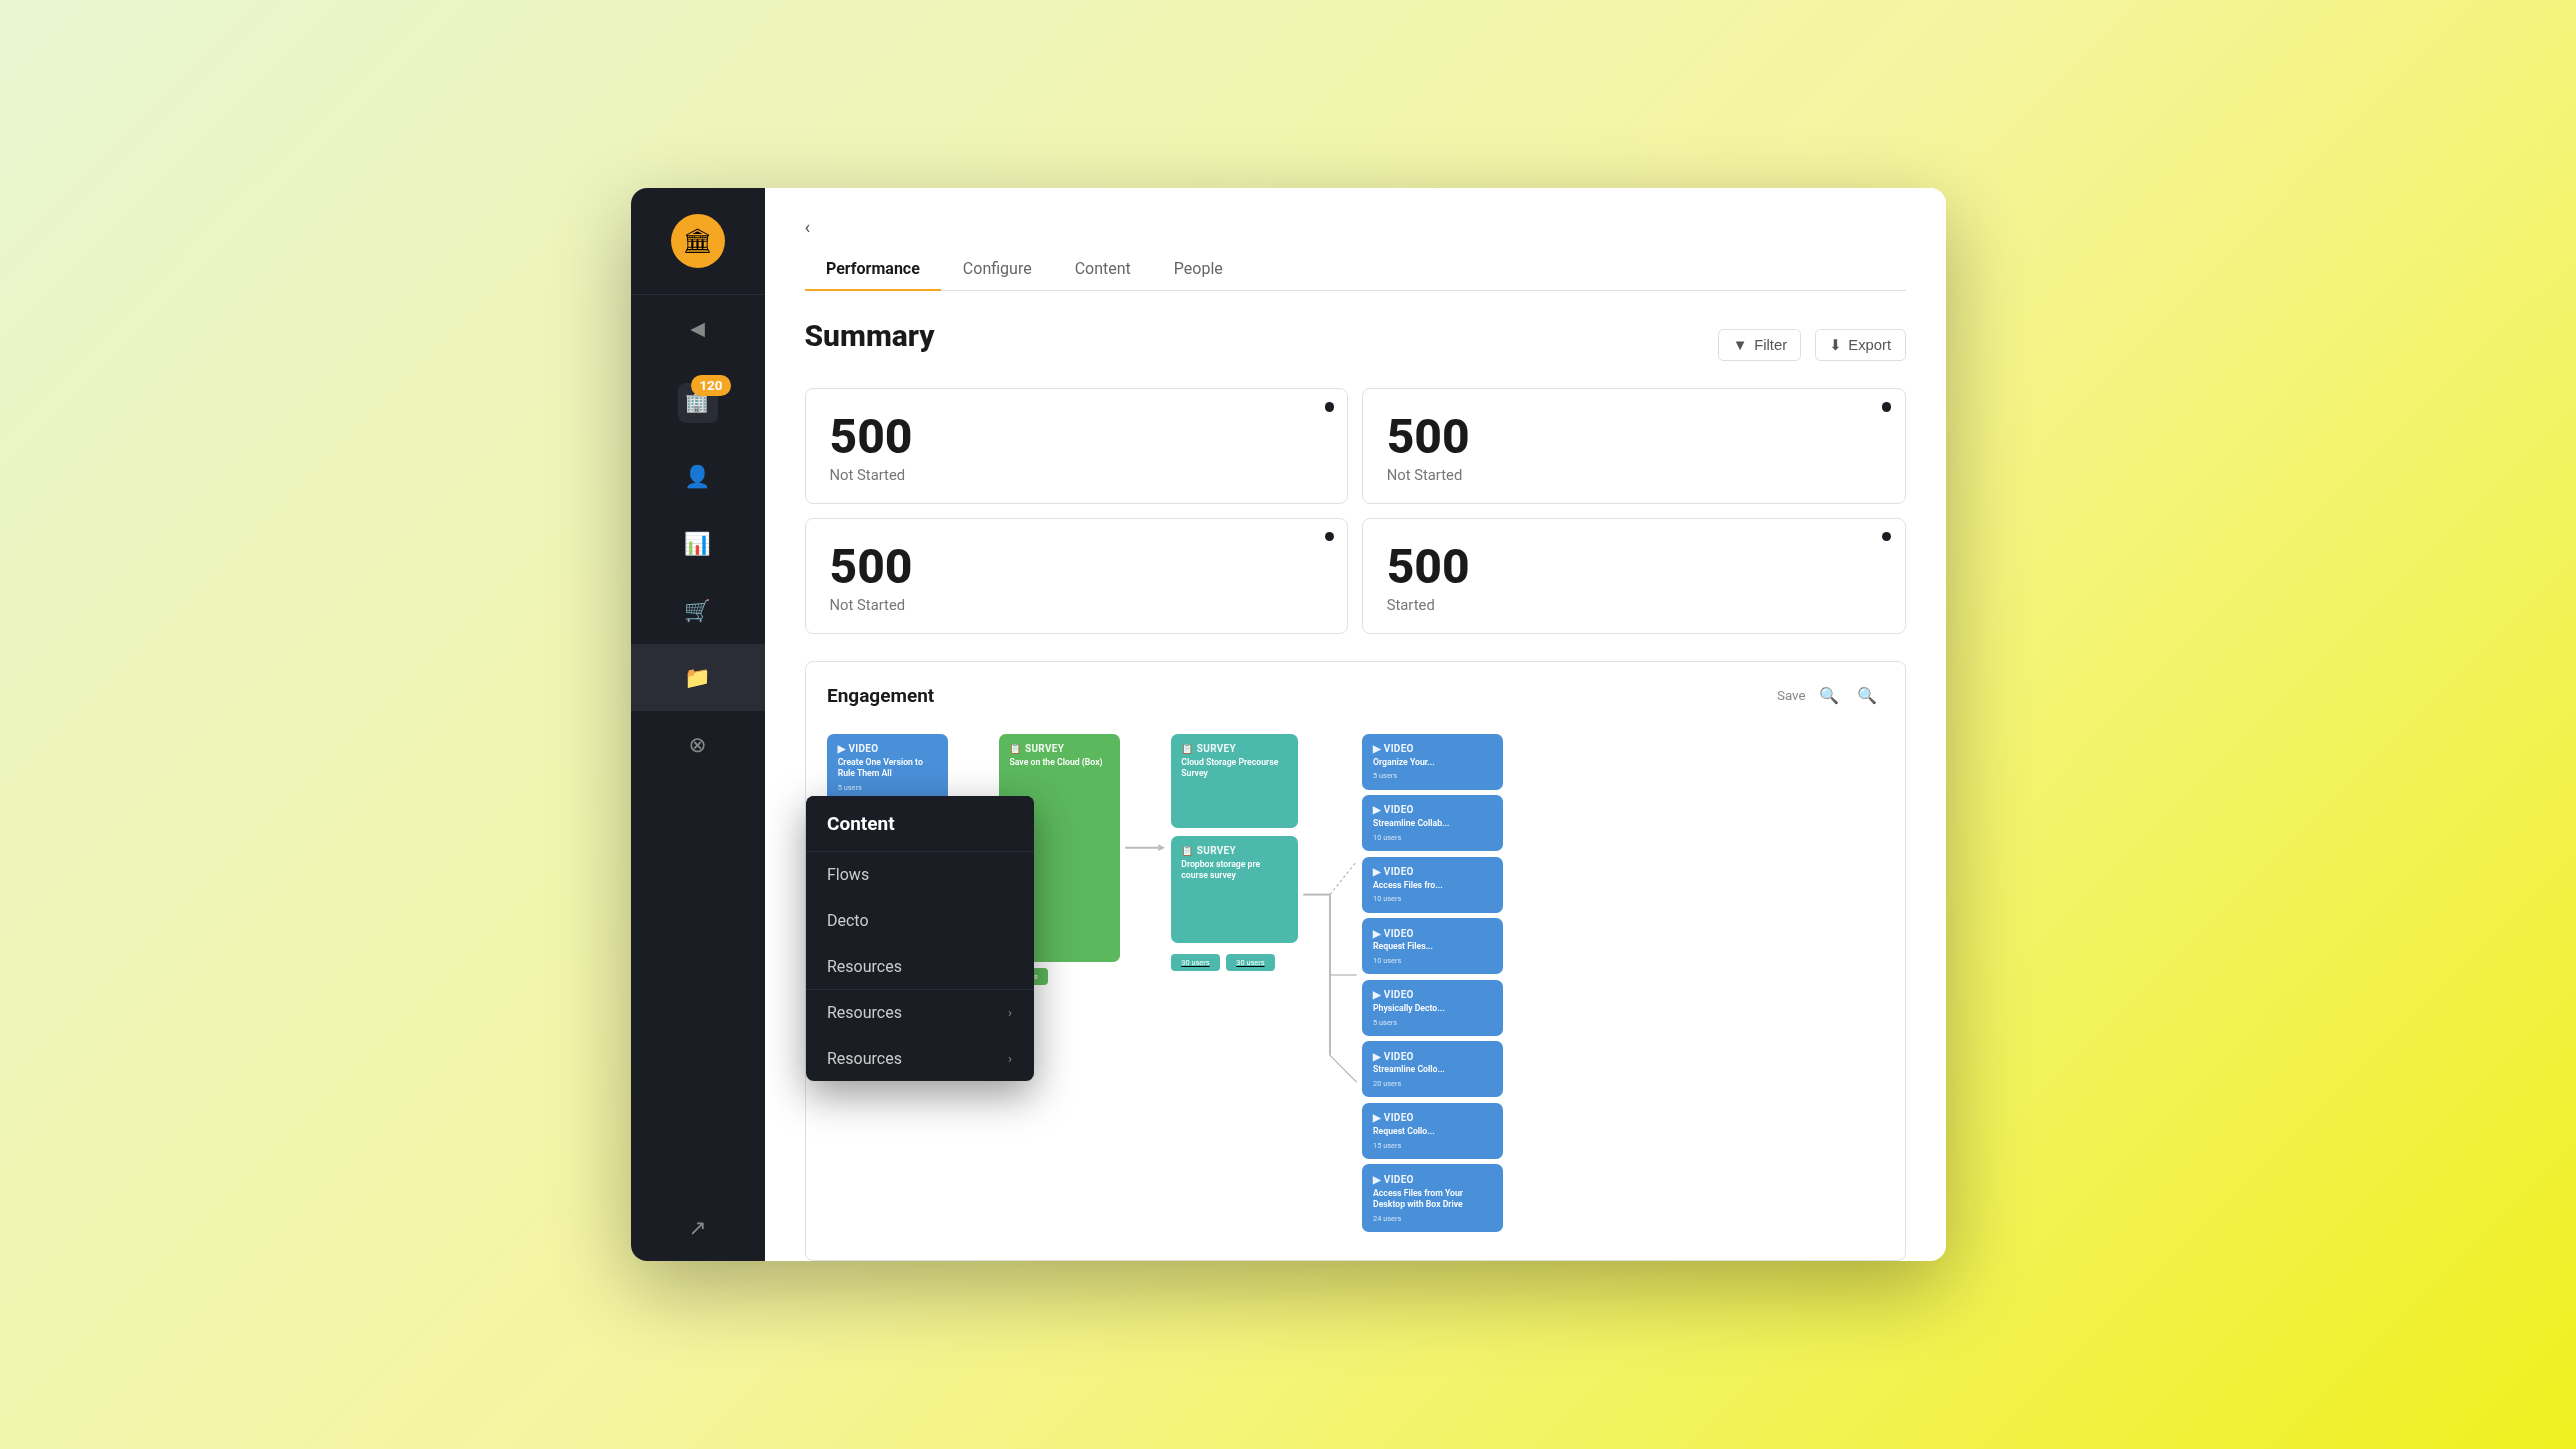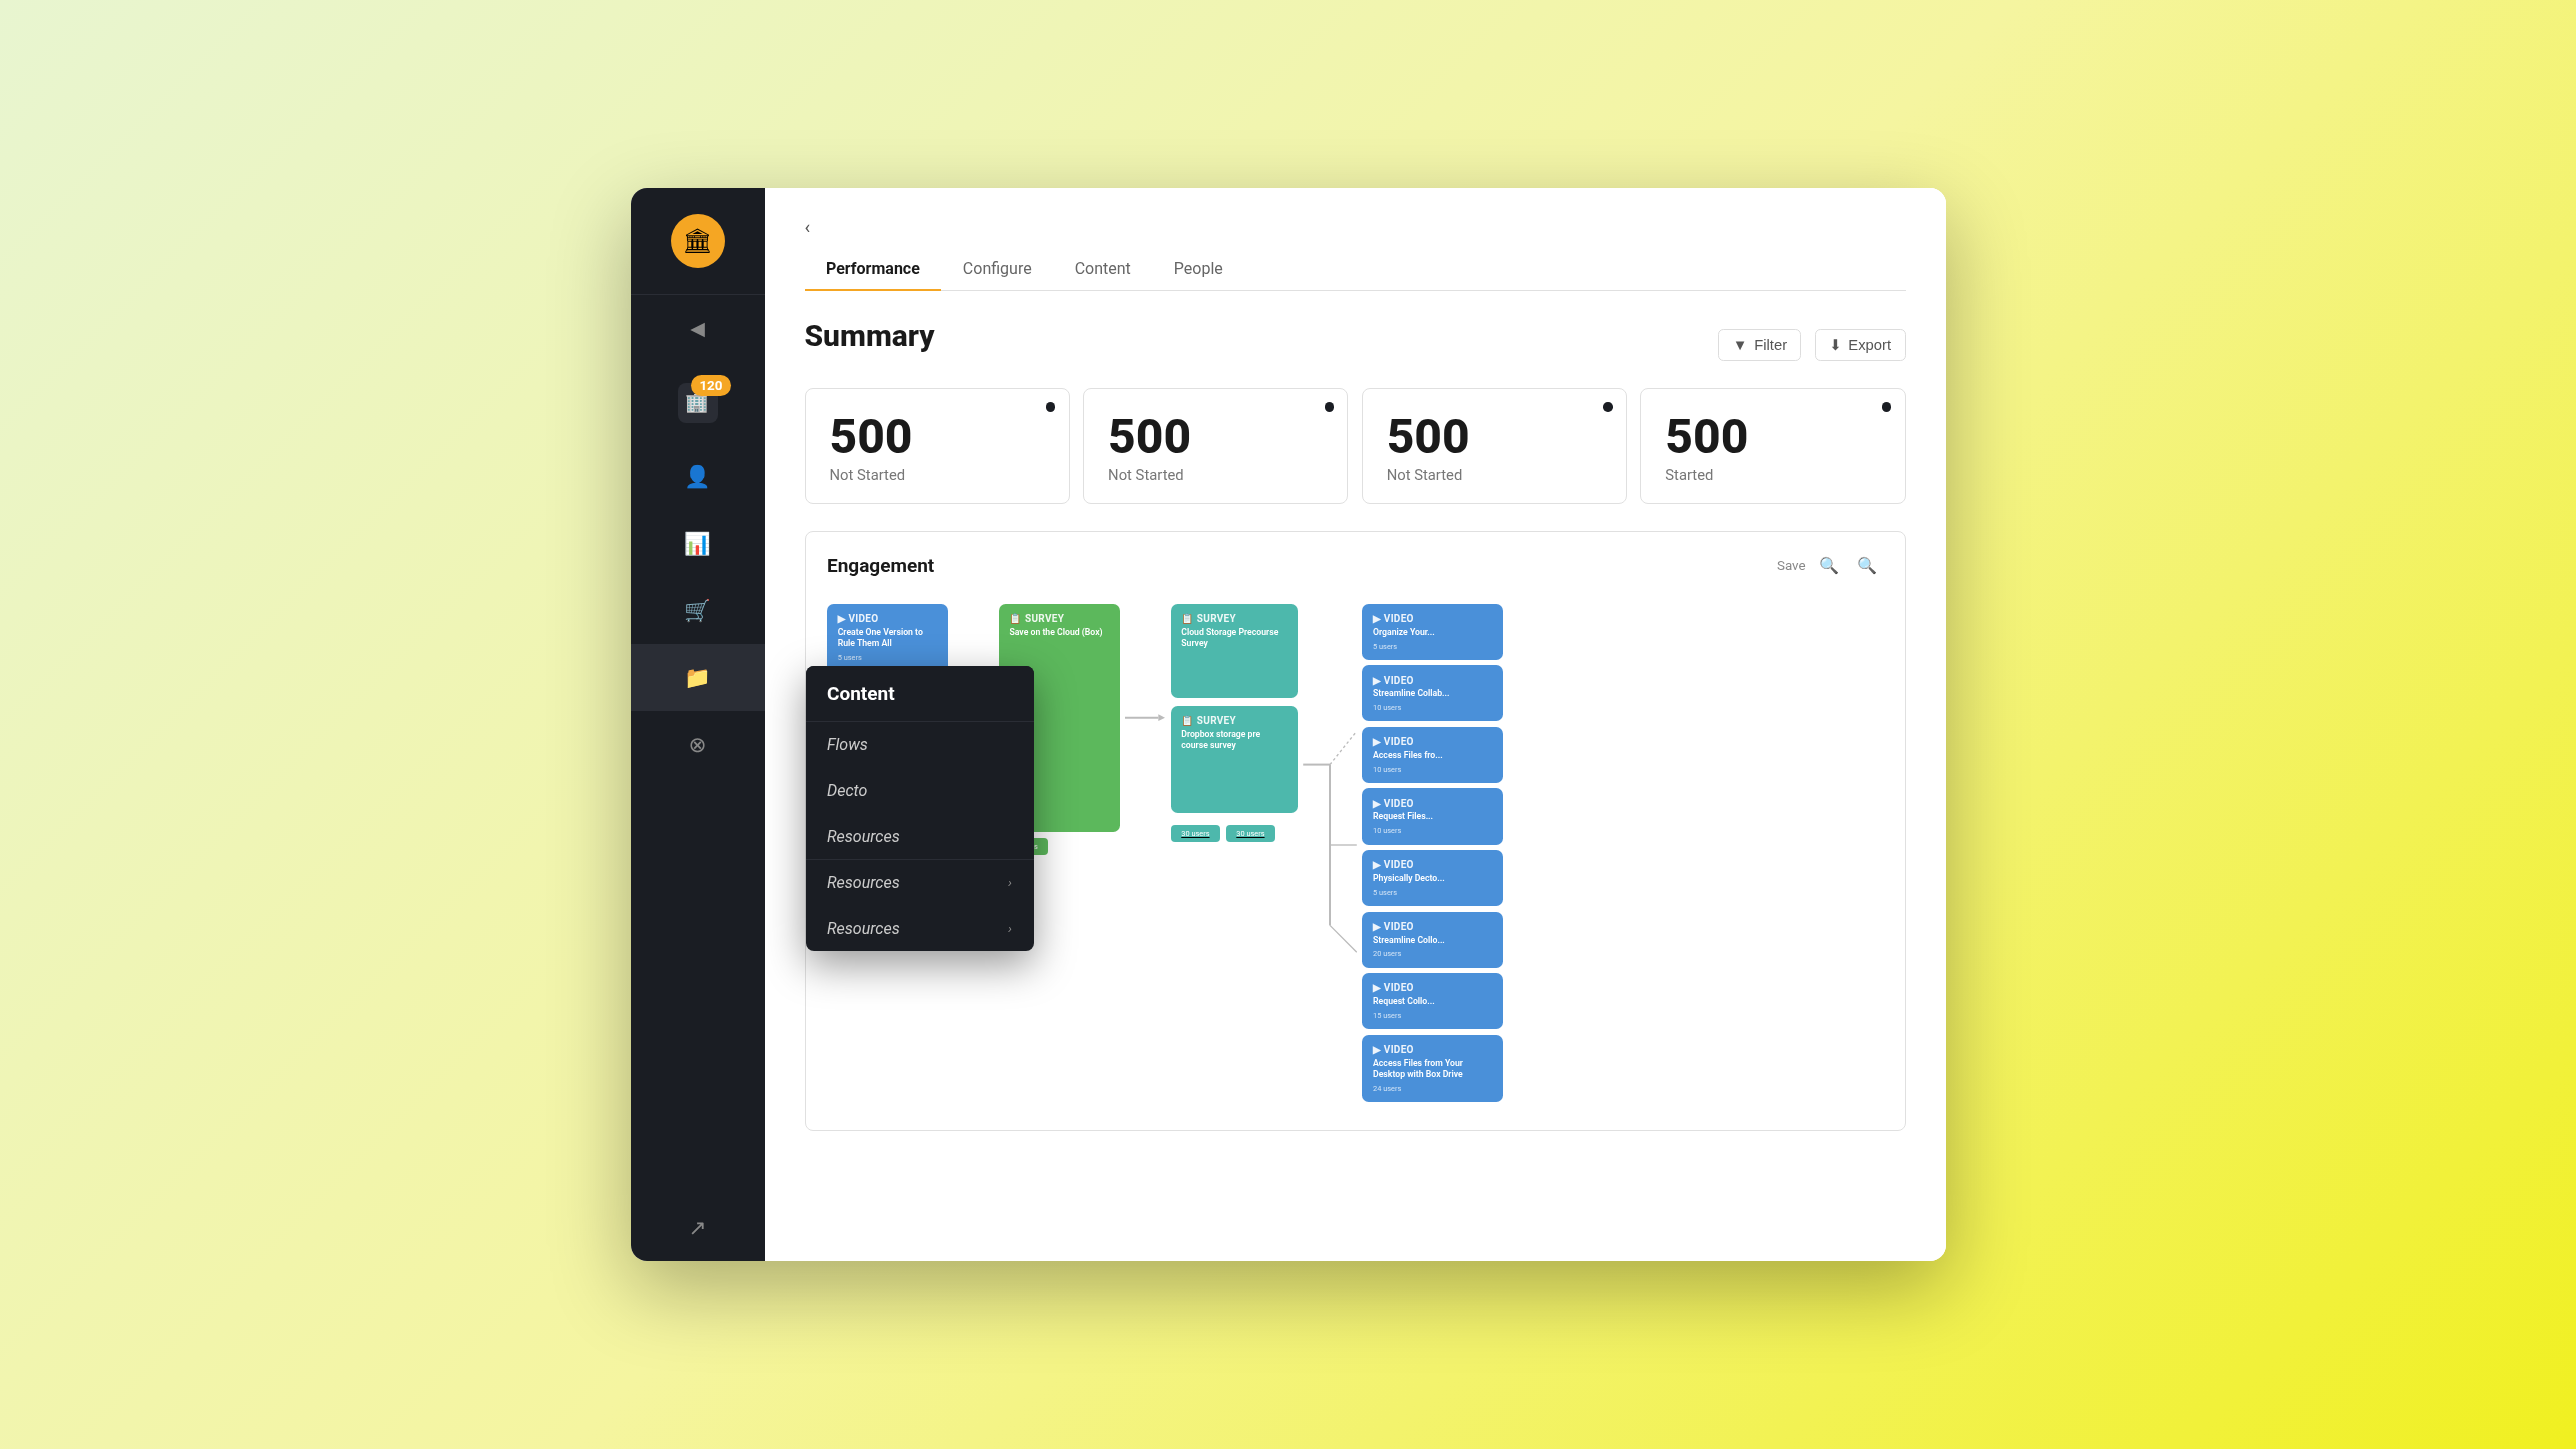--- a/index.html
+++ b/index.html
@@ -183,21 +183,21 @@
       color: #555;
       cursor: pointer;
       padding: 6.7px 13.4px;
       border: 0.7px solid #ddd;
       border-radius: 5.4px;
       background: #fff;
     }
     
     .stat-cards {
       display: grid;
-      grid-template-columns: repeat(4, 1fr);
+      grid-template-columns: repeat(2, 1fr);
       gap: 13.4px;
       margin-bottom: 27px;
     }
     .stat-card {
       background: #fff;
       border: 1px solid #e0e0e0;
       border-radius: 8px;
       padding: 24px 24px 19px 24px;
       position: relative;
     }
@@ -284,21 +284,20 @@
       background: #1a1d23;
     }
     .menu-item {
       padding: 13.4px 21.5px;
       font-size: 16px;
       color: #ccc;
       cursor: pointer;
       display: flex;
       align-items: center;
       justify-content: space-between;
-      font-style: italic;
     }
     .menu-item-arrow { font-size: 13.4px; color: #888; }
     .menu-divider { height: 0.7px; background: #2a2d35; }
 
     
     .flow-wrapper {
       display: flex;
       align-items: flex-start;
       gap: 5.4px;
       overflow-x: auto;

